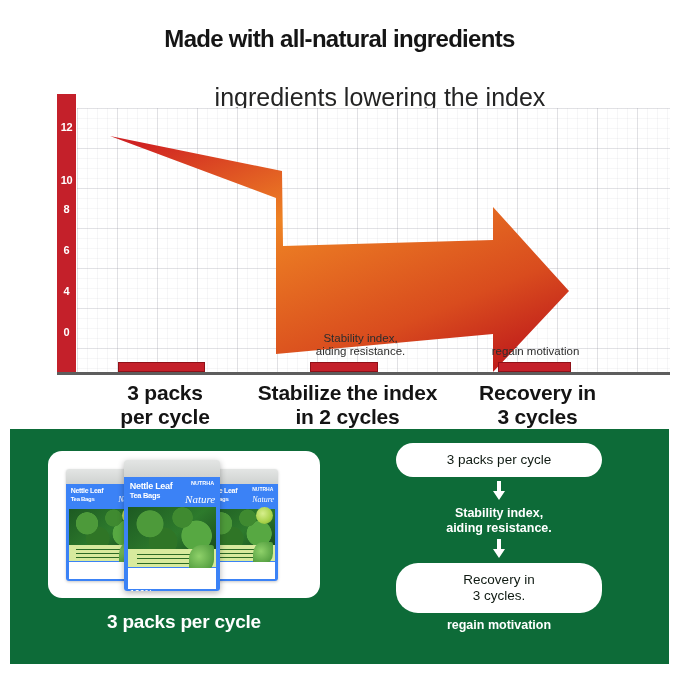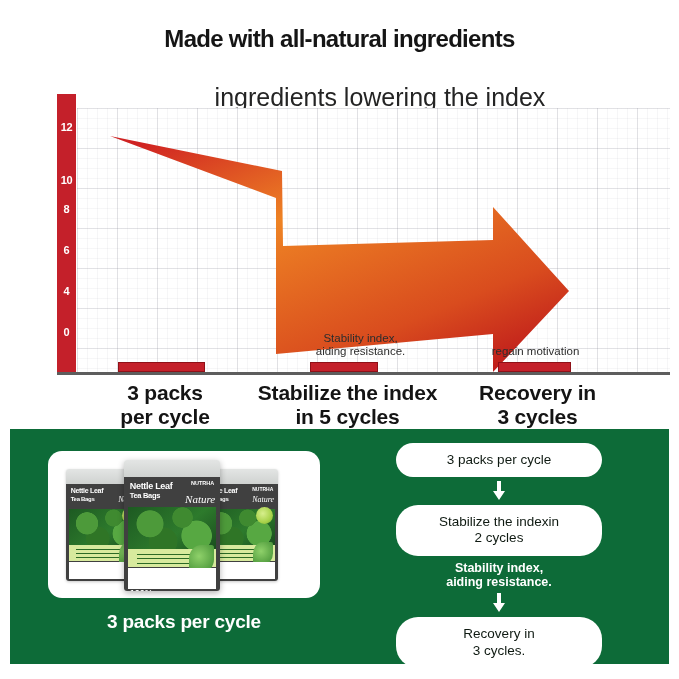--- a/index.html
+++ b/index.html
@@ -168,21 +168,21 @@
     border-radius: 3px;
     overflow: hidden;
     box-shadow: 0 1px 3px rgba(0,0,0,0.22);
   }
   .bag-top {
     height: 13%;
     background: linear-gradient(to bottom, #e3e5e4, #cfd2d0);
   }
   .bag-body {
     height: 87%;
-    background: #404040;
+    background: #3b82f6;
     position: relative;
   }
   .bag-photo {
     position: absolute;
     left: 4%;
     right: 4%;
     top: 26%;
     height: 42%;
     background:
       radial-gradient(circle at 25% 35%, #4d9a3a 0 18%, transparent 19%),
@@ -355,21 +355,21 @@
   <div class="axis-bar" style="left:118px; width:87px; top:262px; bottom:auto;"></div>
   <div class="axis-bar" style="left:310px; width:68px; top:262px; bottom:auto;"></div>
   <div class="axis-bar" style="left:498px; width:73px; top:262px; bottom:auto;"></div>
 
   <div class="cat-label" style="left:75px; width:180px;">
     <div>3 packs</div>
     <div>per cycle</div>
   </div>
   <div class="cat-label" style="left:250px; width:195px;">
     <div>Stabilize the index</div>
-    <div>in 5 cycles</div>
+    <div>in 2 cycles</div>
   </div>
   <div class="cat-label" style="left:455px; width:165px;">
     <div>Recovery in</div>
     <div>3 cycles</div>
   </div>
 </div>
 
 <div id="green-panel">
 
   <div id="product-card">
@@ -446,24 +446,20 @@
     <div class="pill">
       <span>3 packs per cycle</span>
     </div>
 
     <div class="flow-arrow">
       <svg width="16" height="20" viewBox="0 0 16 20">
         <path d="M6,0 L10,0 L10,10 L14,10 L8,19 L2,10 L6,10 Z" fill="#ffffff"></path>
       </svg>
     </div>
 
-    <div class="pill">
-      <span>Stabilize the indexin</span><br>
-      <span>2 cycles</span>
-    </div>
 
     <div class="flow-note">
       <span>Stability index,</span><br>
       <span>aiding resistance.</span>
     </div>
 
     <div class="flow-arrow">
       <svg width="16" height="20" viewBox="0 0 16 20">
         <path d="M6,0 L10,0 L10,10 L14,10 L8,19 L2,10 L6,10 Z" fill="#ffffff"></path>
       </svg>

